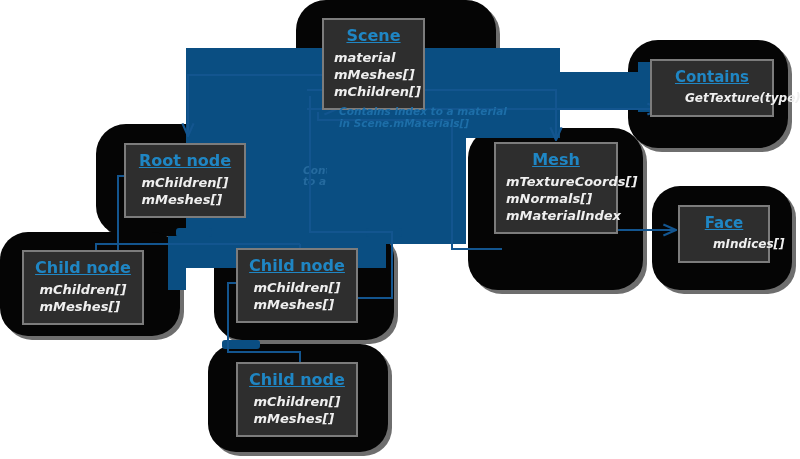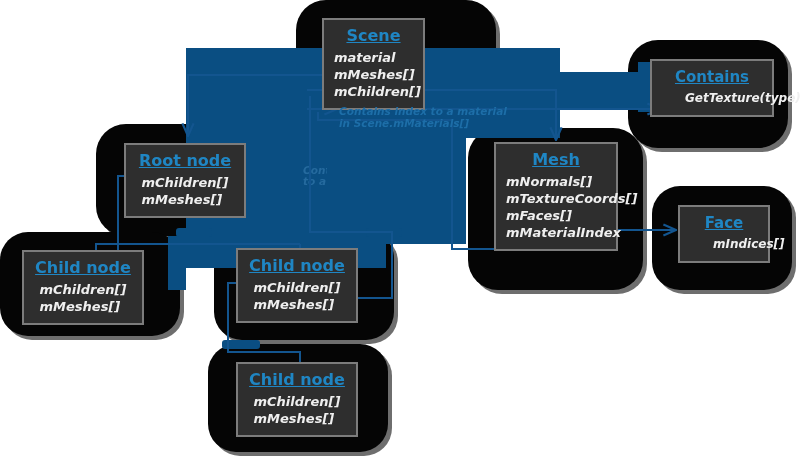--- a/index.html
+++ b/index.html
@@ -197,23 +197,22 @@
     <div class="title">Root node</div>
     <div class="fields">
       <div class="field">mChildren[]</div>
       <div class="field">mMeshes[]</div>
     </div>
   </div>
 
   <div class="entity" id="mesh" style="left:494px;top:142px;width:124px;">
     <div class="title">Mesh</div>
     <div class="fields">
+      <div class="field">mTextureCoords[]</div>
       <div class="field">mNormals[]</div>
-      <div class="field">mTextureCoords[]</div>
-      <div class="field">mFaces[]</div>
       <div class="field">mMaterialIndex</div>
     </div>
   </div>
 
   <div class="entity centered small" id="face" style="left:678px;top:205px;width:92px;">
     <div class="title">Face</div>
     <div class="fields">
       <div class="field">mIndices[]</div>
     </div>
   </div>

